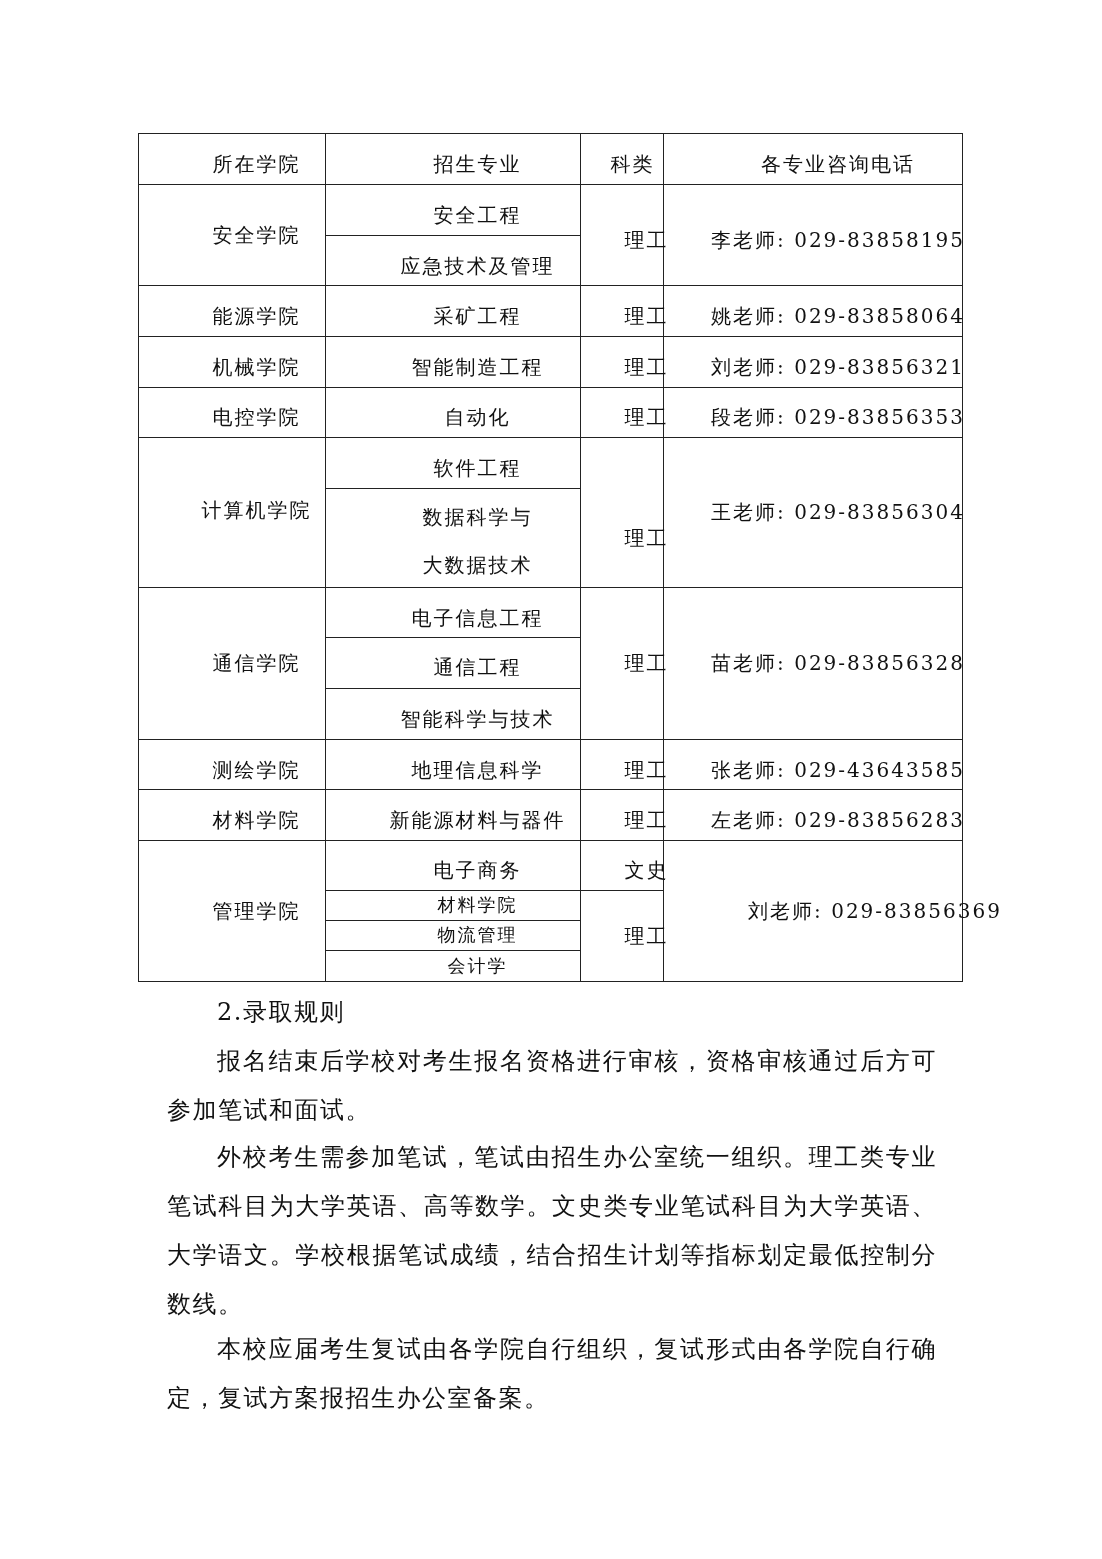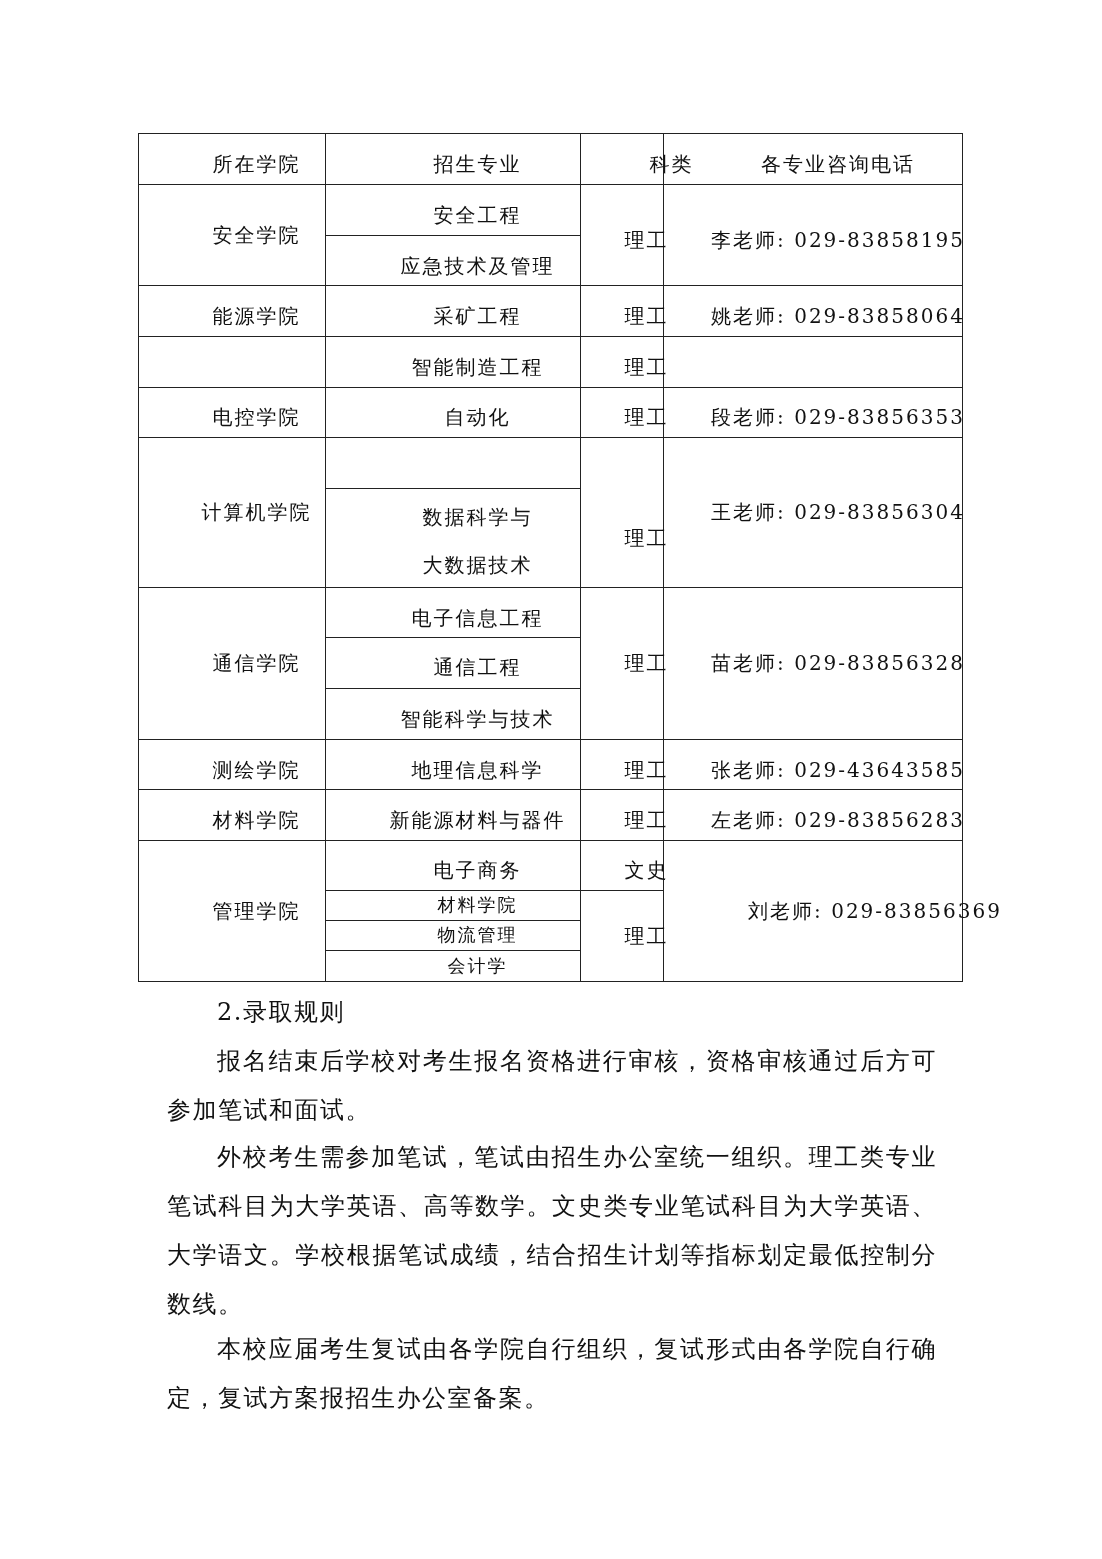--- a/index.html
+++ b/index.html
@@ -45,43 +45,46 @@
     <div class="hl" style="left:187px;top:102px;width:255px;"></div>
     <div class="hl" style="left:187px;top:355px;width:255px;"></div>
     <div class="hl" style="left:187px;top:504px;width:255px;"></div>
     <div class="hl" style="left:187px;top:555px;width:255px;"></div>
     <div class="hl" style="left:187px;top:757px;width:338px;"></div>
     <div class="hl" style="left:187px;top:787px;width:255px;"></div>
     <div class="hl" style="left:187px;top:817px;width:255px;"></div>
 
     <div class="cell" style="left:0;top:0;width:187px;height:62px;">所在学院</div>
     <div class="cell" style="left:187px;top:0;width:255px;height:62px;">招生专业</div>
-    <div class="cell" style="left:467px;top:0;width:83px;height:62px;">科类</div>
+    <div class="cell" style="left:428px;top:0;width:83px;height:62px;">科类</div>
     <div class="cell" style="left:525px;top:0;width:300px;height:62px;">各专业咨询电话</div>
 
     <div class="cell" style="left:0;top:51px;width:187px;height:101px;">安全学院</div>
     <div class="cell" style="left:187px;top:56px;width:255px;height:51px;">安全工程</div>
     <div class="cell" style="left:187px;top:107px;width:255px;height:51px;">应急技术及管理</div>
     <div class="cell" style="left:442px;top:51px;width:83px;height:112px;">理工</div>
     <div class="cell" style="left:525px;top:51px;width:300px;height:112px;">李老师: 029-83858195</div>
 
     <div class="cell" style="left:0;top:152px;width:187px;height:61px;">能源学院</div>
     <div class="cell" style="left:187px;top:152px;width:255px;height:61px;">采矿工程</div>
     <div class="cell" style="left:442px;top:152px;width:83px;height:61px;">理工</div>
     <div class="cell" style="left:525px;top:152px;width:300px;height:61px;">姚老师: 029-83858064</div>
 
+    <div class="cell" style="left:0;top:203px;width:187px;height:61px;">机械学院</div>
     <div class="cell" style="left:187px;top:203px;width:255px;height:61px;">智能制造工程</div>
     <div class="cell" style="left:442px;top:203px;width:83px;height:61px;">理工</div>
+    <div class="cell" style="left:525px;top:203px;width:300px;height:61px;">刘老师: 029-83856321</div>
 
     <div class="cell" style="left:0;top:254px;width:187px;height:60px;">电控学院</div>
     <div class="cell" style="left:187px;top:254px;width:255px;height:60px;">自动化</div>
     <div class="cell" style="left:442px;top:254px;width:83px;height:60px;">理工</div>
     <div class="cell" style="left:525px;top:254px;width:300px;height:60px;">段老师: 029-83856353</div>
 
-    <div class="cell" style="left:0;top:304px;width:187px;height:150px;">计算机学院</div>
+    <div class="cell" style="left:0;top:304px;width:187px;height:150px;font-family:Liberation Mono, monospace;">计算机学院</div>
+    <div class="cell" style="left:187px;top:309px;width:255px;height:51px;">软件工程</div>
     <div class="cell" style="left:187px;top:360px;width:255px;height:48px;">数据科学与</div>
     <div class="cell" style="left:187px;top:408px;width:255px;height:48px;">大数据技术</div>
     <div class="cell" style="left:442px;top:330px;width:83px;height:150px;">理工</div>
     <div class="cell" style="left:525px;top:304px;width:300px;height:150px;">王老师: 029-83856304</div>
 
     <div class="cell" style="left:0;top:454px;width:187px;height:152px;">通信学院</div>
     <div class="cell" style="left:187px;top:459px;width:255px;height:51px;">电子信息工程</div>
     <div class="cell" style="left:187px;top:508px;width:255px;height:51px;">通信工程</div>
     <div class="cell" style="left:187px;top:560px;width:255px;height:51px;">智能科学与技术</div>
     <div class="cell" style="left:442px;top:454px;width:83px;height:152px;">理工</div>

